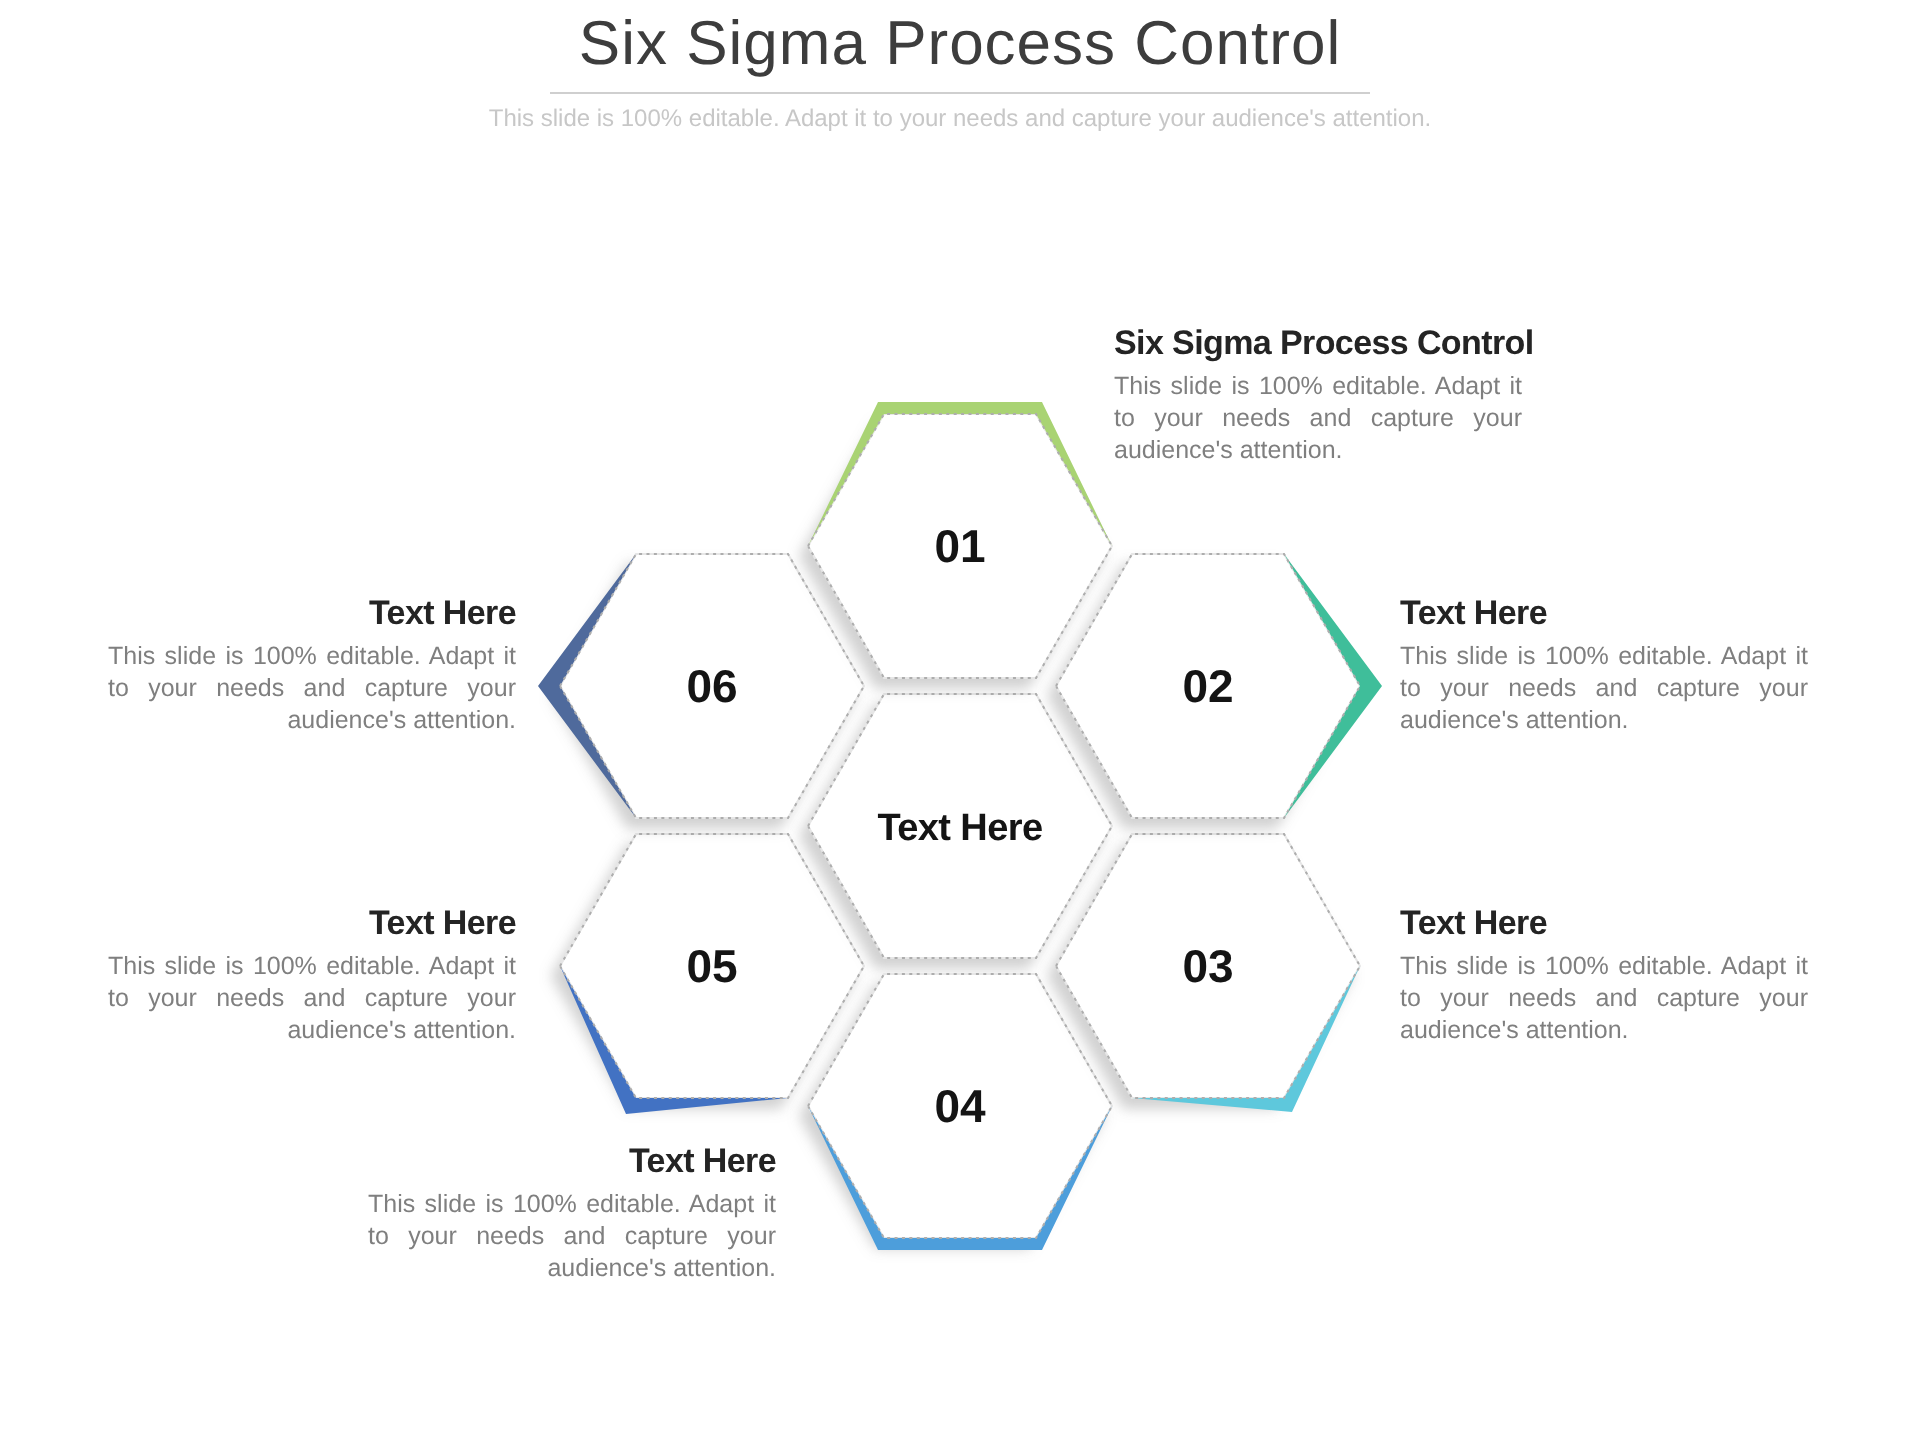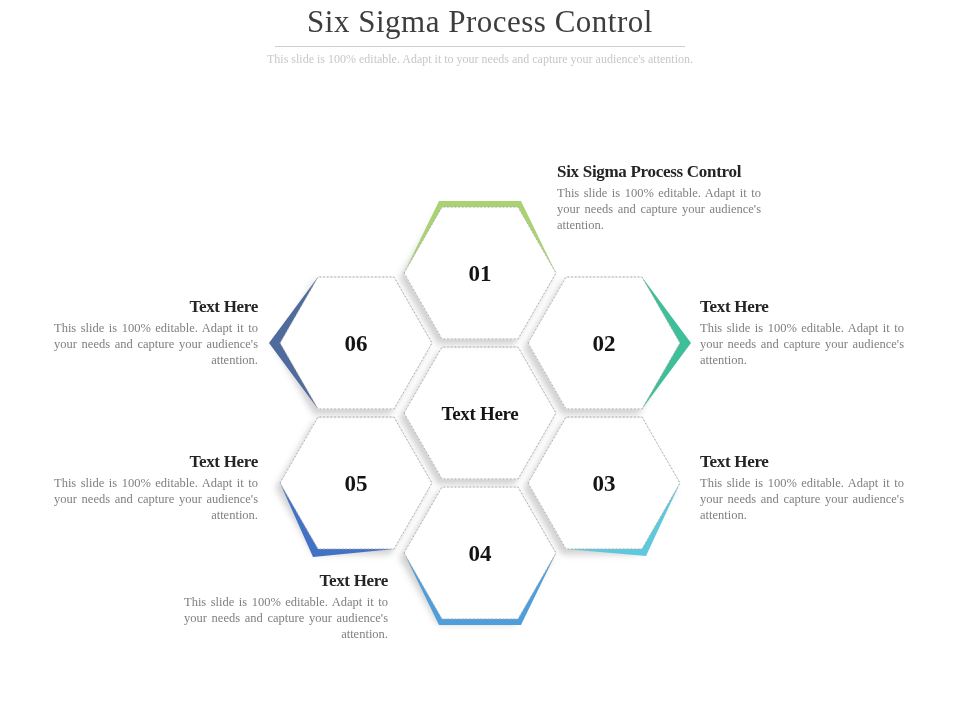--- a/index.html
+++ b/index.html
@@ -1,18 +1,18 @@
 <!DOCTYPE html>
 <html><head>
 <meta charset="utf-8">
 <style>
   html,body{margin:0;padding:0;background:#ffffff;}
   .slide{
     position:relative;width:960px;height:720px;background:#ffffff;overflow:hidden;
-    font-family:Liberation Serif, serif;
+    font-family:Liberation Sans, sans-serif;
   }
   
   .title{
     position:absolute;top:4px;left:0;width:960px;text-align:center;
     font-size:31px;font-weight:400;color:#3d3d3d;letter-spacing:.5px;margin:0;
   }
   .title-rule{
     position:absolute;top:46px;left:275px;width:410px;height:1px;background:#cfcfcf;
   }
   .subtitle{

